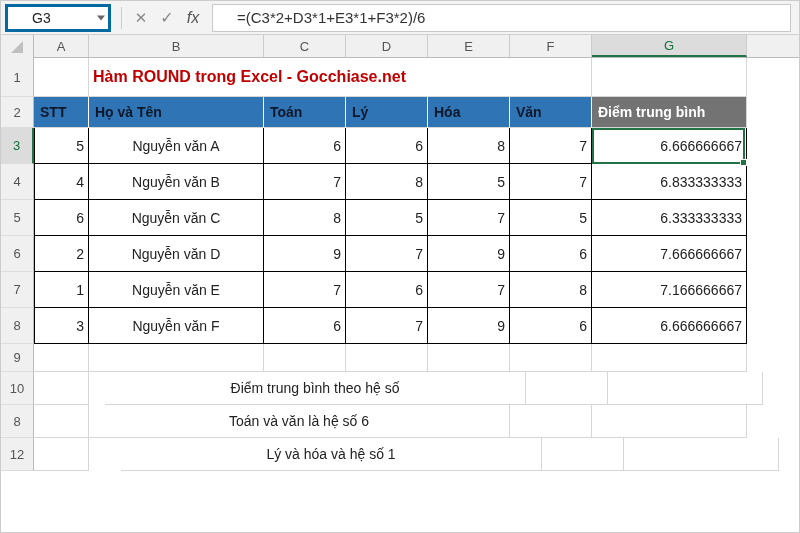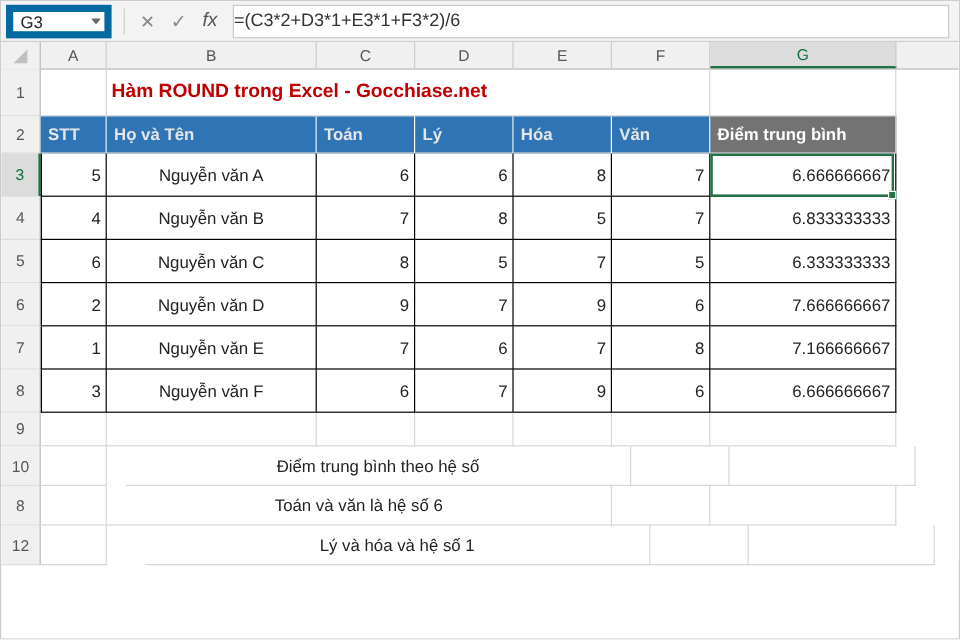--- a/index.html
+++ b/index.html
@@ -20,27 +20,27 @@
   
   .formula-row {
     display: flex;
     align-items: center;
     height: 34px;
     background: #f3f3f3;
     border-bottom: 1px solid #d0d0d0;
     padding: 2px 4px;
   }
   .name-box {
-    width: 88px;
+    width: 106px;
     height: 28px;
     background: #fff;
-    border: 6px solid #0369a1;
-    display: flex;
-    align-items: center;
-    padding: 0 6px;
+    border: 3px solid #0369a1;
+    display: flex;
+    align-items: center;
+    padding: 0 24px;
     margin-right: 4px;
     position: relative;
   }
   .name-box .dd {
     position: absolute;
     right: 3px;
     top: 50%;
     transform: translateY(-50%);
     width: 0; height: 0;
     border-left: 4px solid transparent;
@@ -64,21 +64,21 @@
   .fx-btn.cancel { color: #888; font-size: 15px; }
   .fx-btn.enter { color: #888; font-size: 16px; }
   .fx-btn.fx { font-style: italic; font-size: 16px; color: #555; }
   .formula-input {
     flex: 1;
     height: 28px;
     border: 1px solid #c8c8c8;
     background: #fff;
     display: flex;
     align-items: center;
-    padding: 0 0;
+    padding: 0 24px;
     font-size: 15px;
     color: #333;
     margin-left: 6px;
     margin-right: 4px;
   }
   
   .sheet {
     position: relative;
     background: #fff;
     display: flex;
@@ -150,21 +150,21 @@
   .h-empty { height: 28px; }
   .h-note  { height: 33px; }
 
   .title-cell {
     color: #c00000;
     font-weight: bold;
     font-size: 16px;
   }
   .colhdr-blue {
     background: #2f75b5;
-    color: #e5e5e5;
+    color: #0f172a;
     font-weight: 600;
     border-right: 1px solid #fff;
     justify-content: flex-start;
     padding-left: 6px;
   }
   .colhdr-orange {
     background: #737373;
     color: #fff;
     font-weight: 600;
     justify-content: flex-start;

